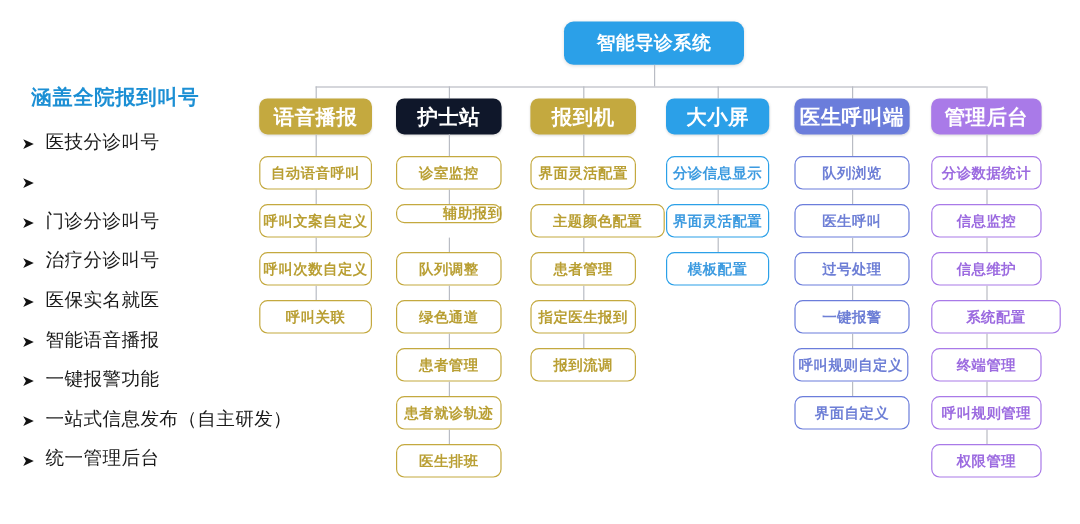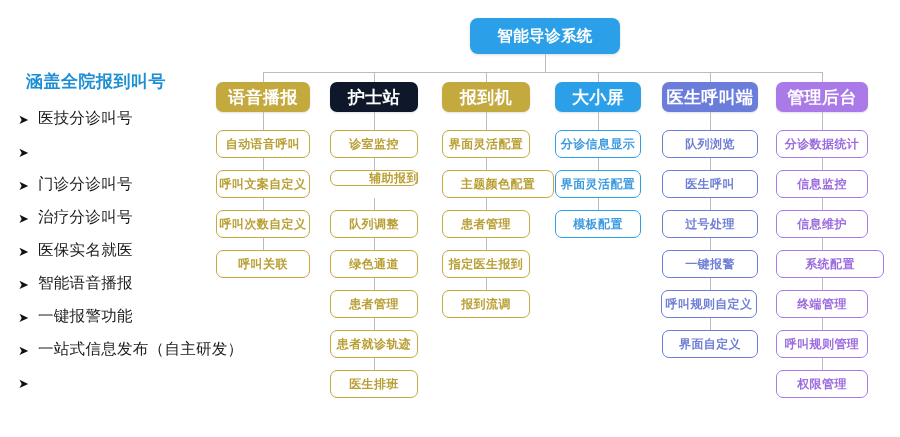--- a/index.html
+++ b/index.html
@@ -84,20 +84,21 @@
         <div class="side-item">
           <span class="side-arrow">➤</span>
           <span class="side-label">一键报警功能</span>
         </div>
         <div class="side-item">
           <span class="side-arrow">➤</span>
           <span class="side-label">一站式信息发布（自主研发）</span>
         </div>
         <div class="side-item">
           <span class="side-arrow">➤</span>
+          <span class="side-label">统一管理后台</span>
         </div>
       </div>
   </div>
 
   <div id="graph">
       <div class="node root" style="left: 470px; top: 18px; width: 150px; height: 36px; background: rgb(43, 160, 232);">智能导诊系统</div>
       <div class="conn v" style="left: 545px; top: 54px; width: 1px; height: 18px;"></div>
       <div class="conn h" style="left: 263px; top: 72px; width: 559px; height: 1px;"></div>
       <div class="conn v" style="left: 263px; top: 72px; width: 1px; height: 10px;"></div>
       <div class="node head" style="left: 216px; top: 82px; width: 94px; height: 30px; background: rgb(196, 169, 63);">语音播报</div>

